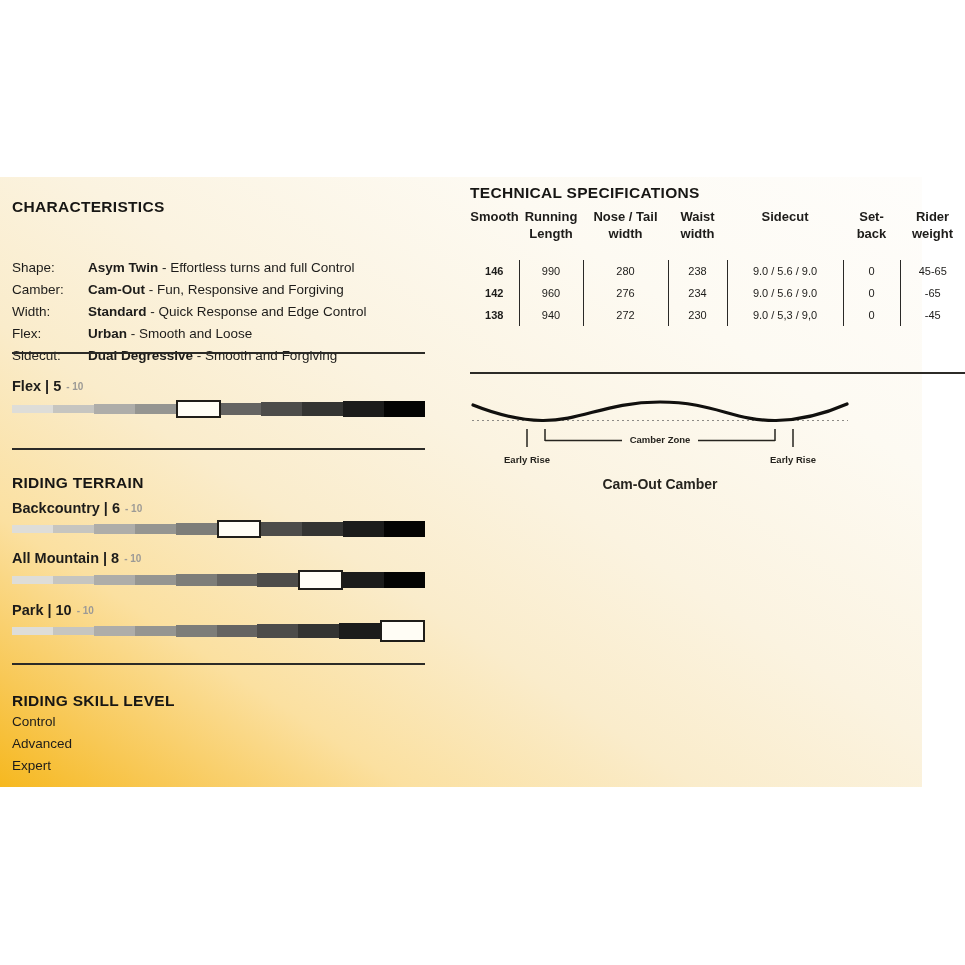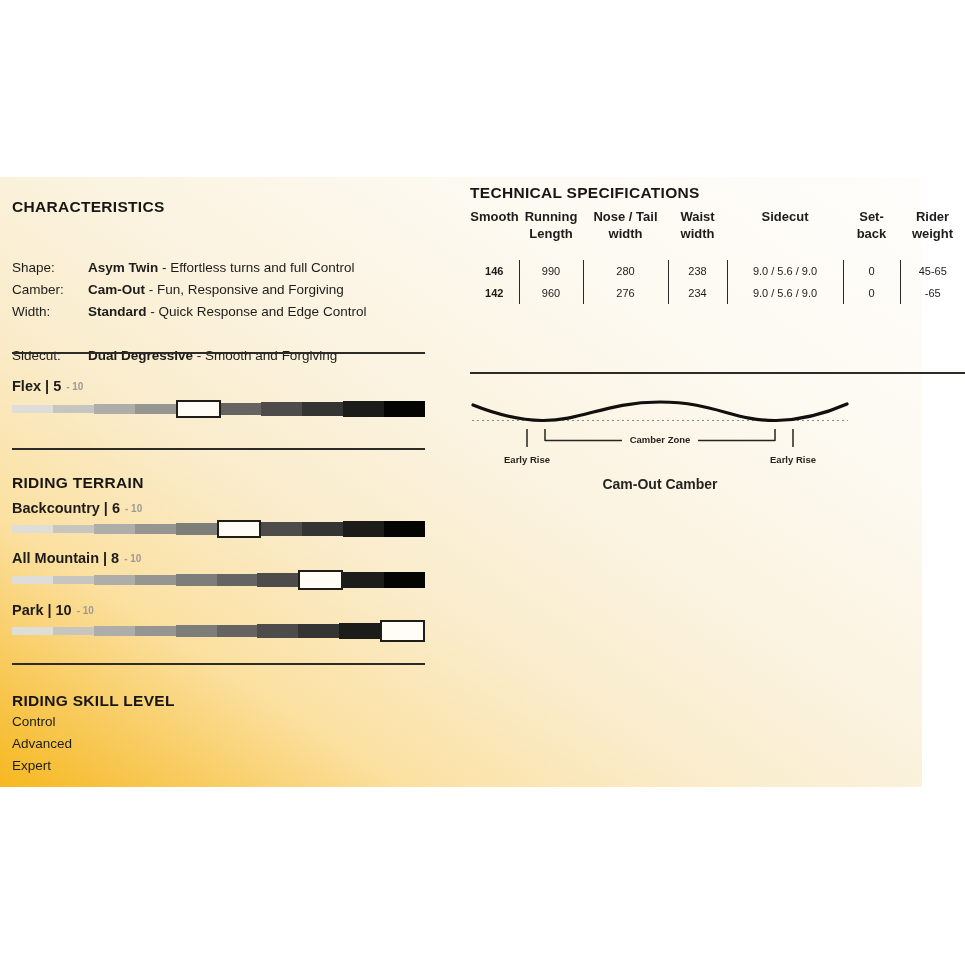--- a/index.html
+++ b/index.html
@@ -46,20 +46,23 @@
     <div class="abs h2" style="left:12px;top:21px;">CHARACTERISTICS</div>
 
     <div class="char-row" style="top:40px;">
       <span class="char-label">Shape:</span><span class="char-value">Asym Twin</span>&nbsp;<span class="char-desc">- Effortless turns and full Control</span>
     </div>
     <div class="char-row" style="top:62px;">
       <span class="char-label">Camber:</span><span class="char-value">Cam-Out</span>&nbsp;<span class="char-desc">- Fun, Responsive and Forgiving</span>
     </div>
     <div class="char-row" style="top:84px;">
       <span class="char-label">Width:</span><span class="char-value">Standard</span>&nbsp;<span class="char-desc">- Quick Response and Edge Control</span>
+    </div>
+    <div class="char-row" style="top:106px;">
+      <span class="char-label">Flex:</span><span class="char-value">Urban</span>&nbsp;<span class="char-desc">- Smooth and Loose</span>
     </div>
     <div class="char-row" style="top:128px;">
       <span class="char-label">Sidecut:</span><span class="char-value">Dual Degressive</span>&nbsp;<span class="char-desc">- Smooth and Forgiving</span>
     </div>
 
     <div class="hr" style="left:12px;top:175px;width:413px;"></div>
 
     <div class="meter-label" style="top:201px;">
       <span>Flex | 5</span><span class="meter-max">- 10</span>
     </div>
@@ -173,20 +176,29 @@
       </tr>
       <tr>
         <td class="first size">142</td>
         <td>960</td>
         <td>276</td>
         <td>234</td>
         <td>9.0 / 5.6 / 9.0</td>
         <td>0</td>
         <td>-65</td>
       </tr>
+      <tr>
+        <td class="first size">138</td>
+        <td>940</td>
+        <td>272</td>
+        <td>230</td>
+        <td>9.0 / 5,3 / 9,0</td>
+        <td>0</td>
+        <td>-45</td>
+      </tr>
     </tbody>
       </table>
 
     <div class="hr" style="left:470px;top:195px;width:495px;"></div>
 
     <div class="svg-wrap" style="left:468px;top:219px;">
       <svg width="384" height="72" viewBox="0 0 384 72">
         <line x1="4" y1="24.5" x2="380" y2="24.5" stroke="#8d8b86" stroke-width="1" stroke-dasharray="2 3"></line>
         <path d="M 5 9 C 30 19 50 24 74 24.5 C 114 25 138 6 192 6 C 246 6 266 25 308 24.5 C 333 24 354 19 379 8" fill="none" stroke="#11100e" stroke-width="3.2" stroke-linecap="round"></path>
         <line x1="59" y1="33" x2="59" y2="51" stroke="#26241f" stroke-width="1.5"></line>

